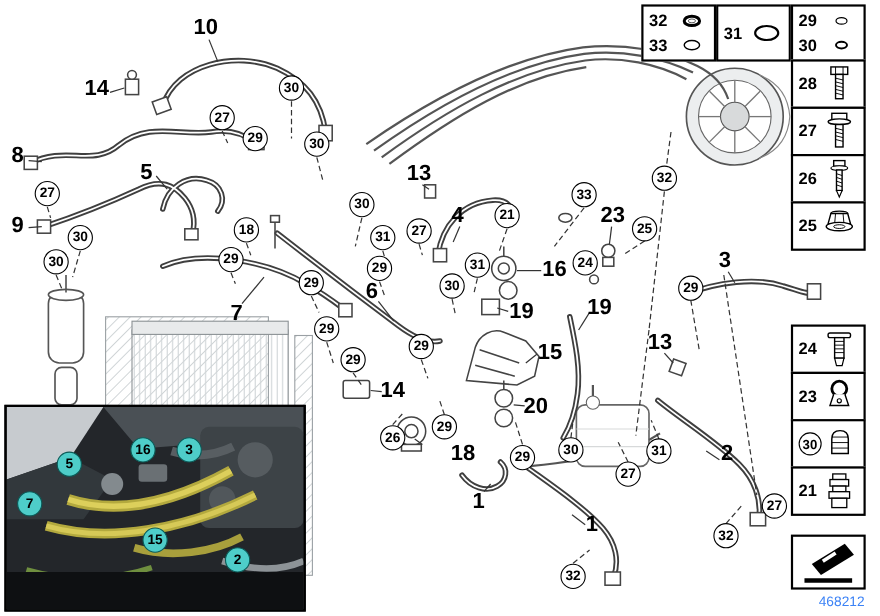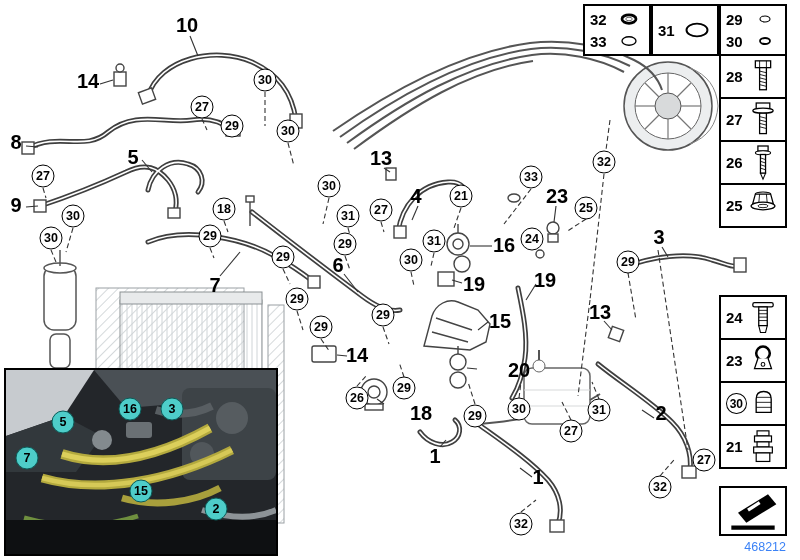--- a/index.html
+++ b/index.html
@@ -499,20 +499,20 @@
       <div class="plain-label" style="left: 416px; top: 196px;">4</div>
       <div class="plain-label" style="left: 504px; top: 245px;">16</div>
       <div class="plain-label" style="left: 474px; top: 284px;">19</div>
       <div class="plain-label" style="left: 500px; top: 321px;">15</div>
       <div class="plain-label" style="left: 545px; top: 280px;">19</div>
       <div class="plain-label" style="left: 659px; top: 237px;">3</div>
       <div class="plain-label" style="left: 600px; top: 312px;">13</div>
       <div class="plain-label" style="left: 557px; top: 196px;">23</div>
       <div class="plain-label" style="left: 357px; top: 355px;">14</div>
       <div class="plain-label" style="left: 385px; top: 413px; margin-left: 36px;">18</div>
-      <div class="plain-label" style="left: 487px; top: 370px; margin-left: 32px;">20</div>
+      <div class="plain-label" style="left: 487px; top: 370px;">20</div>
       <div class="plain-label" style="left: 435px; top: 456px;">1</div>
       <div class="plain-label" style="left: 661px; top: 413px;">2</div>
       <div class="plain-label" style="left: 538px; top: 477px;">1</div>
     </div>
 
   <div id="fig-number">468212</div>
 </div>
 
 </body></html>

